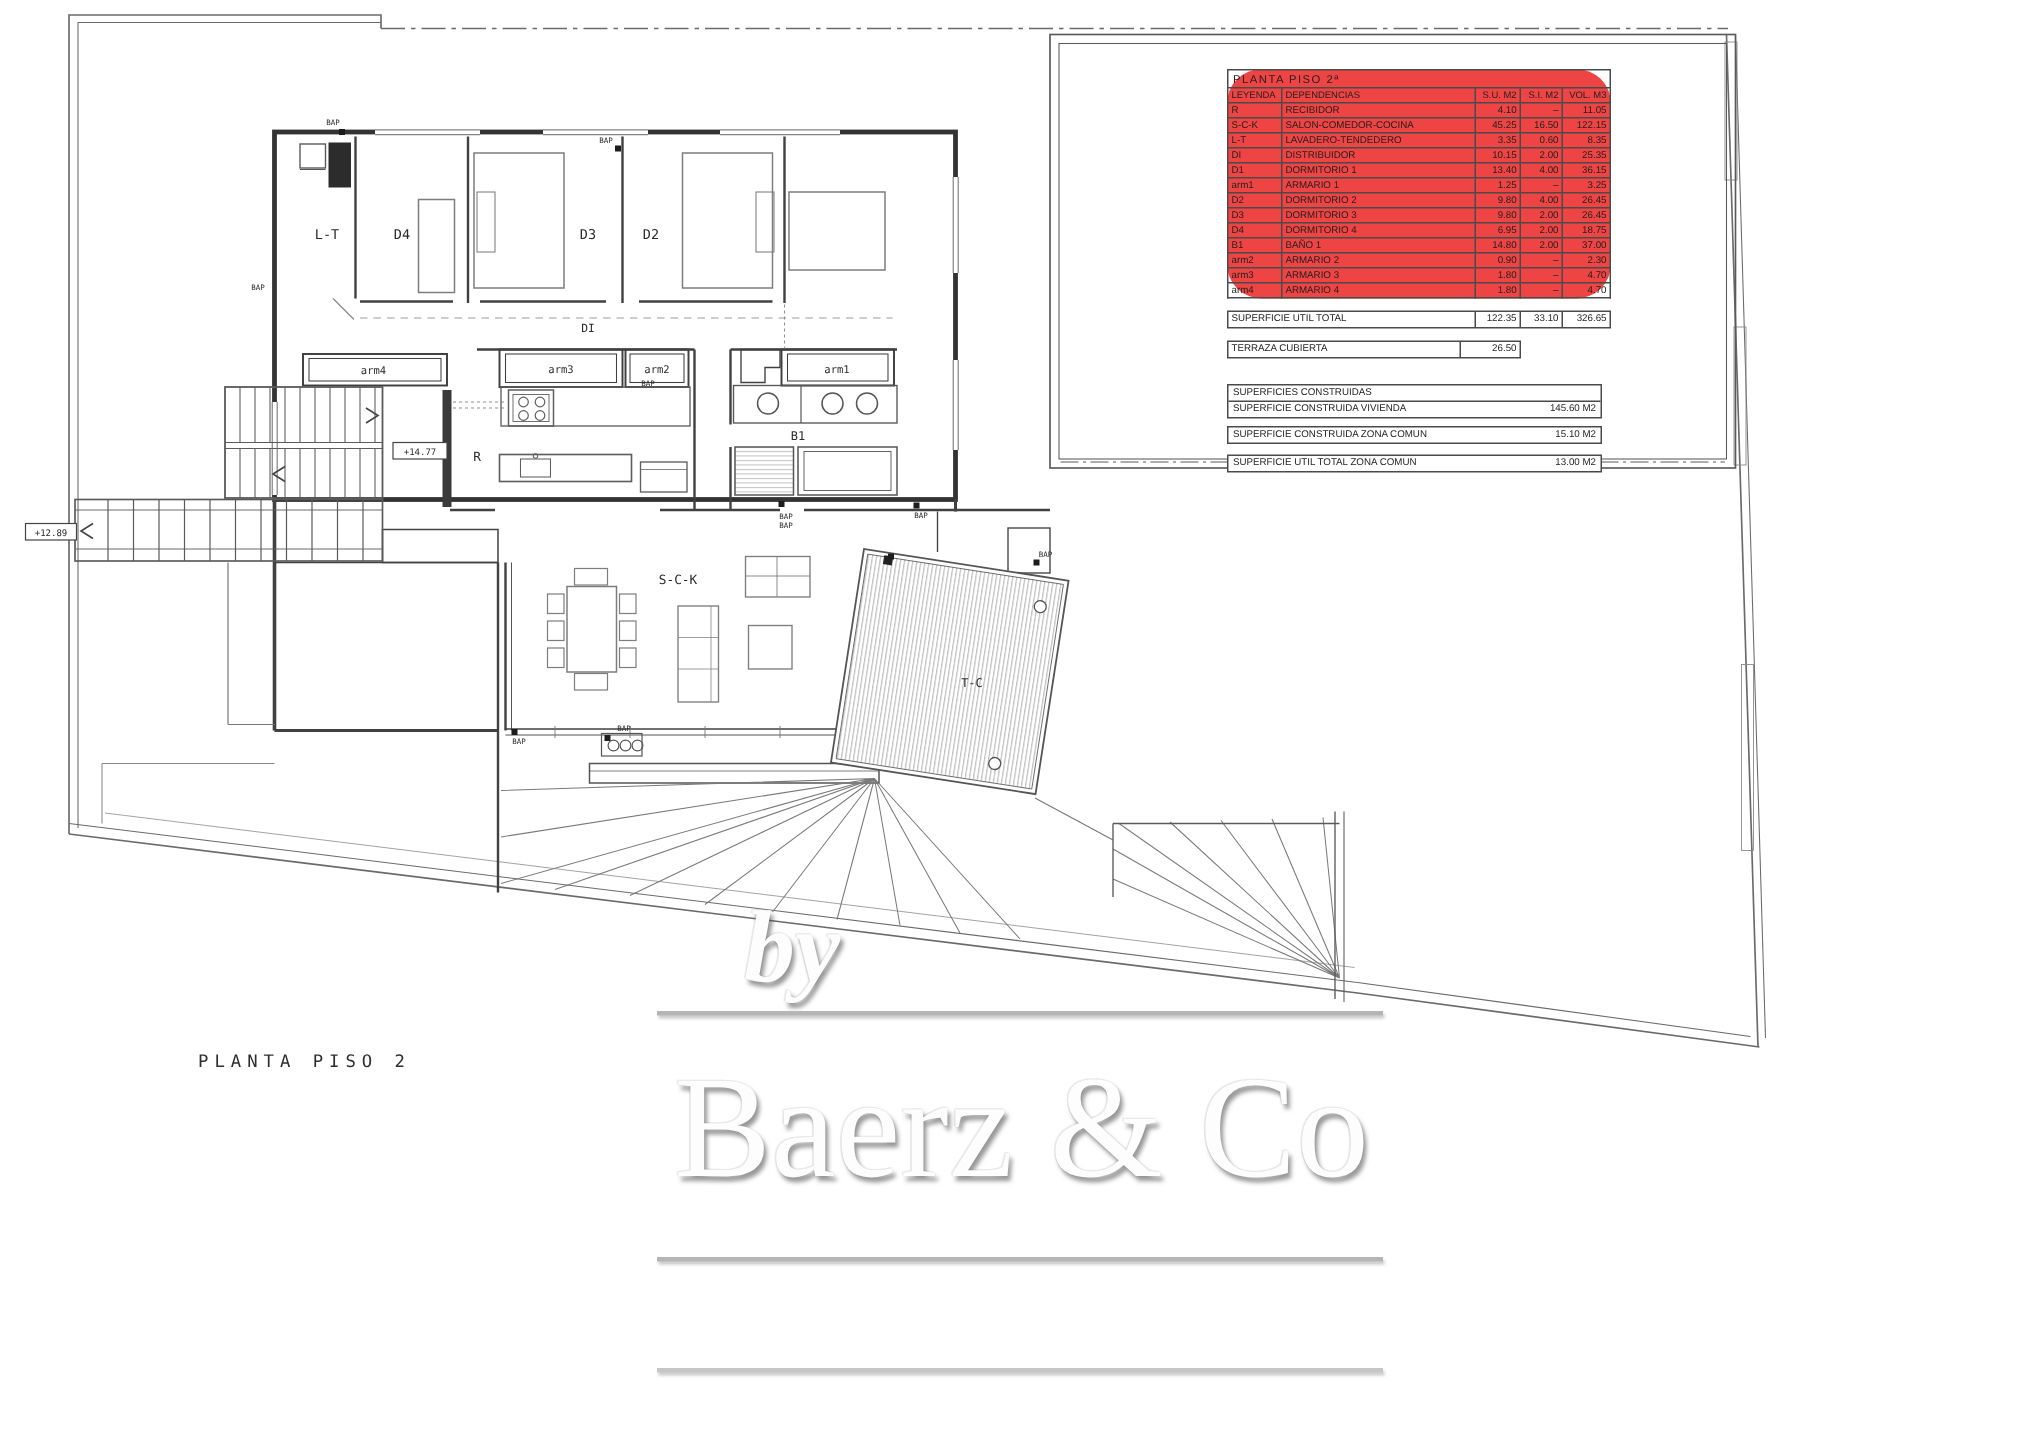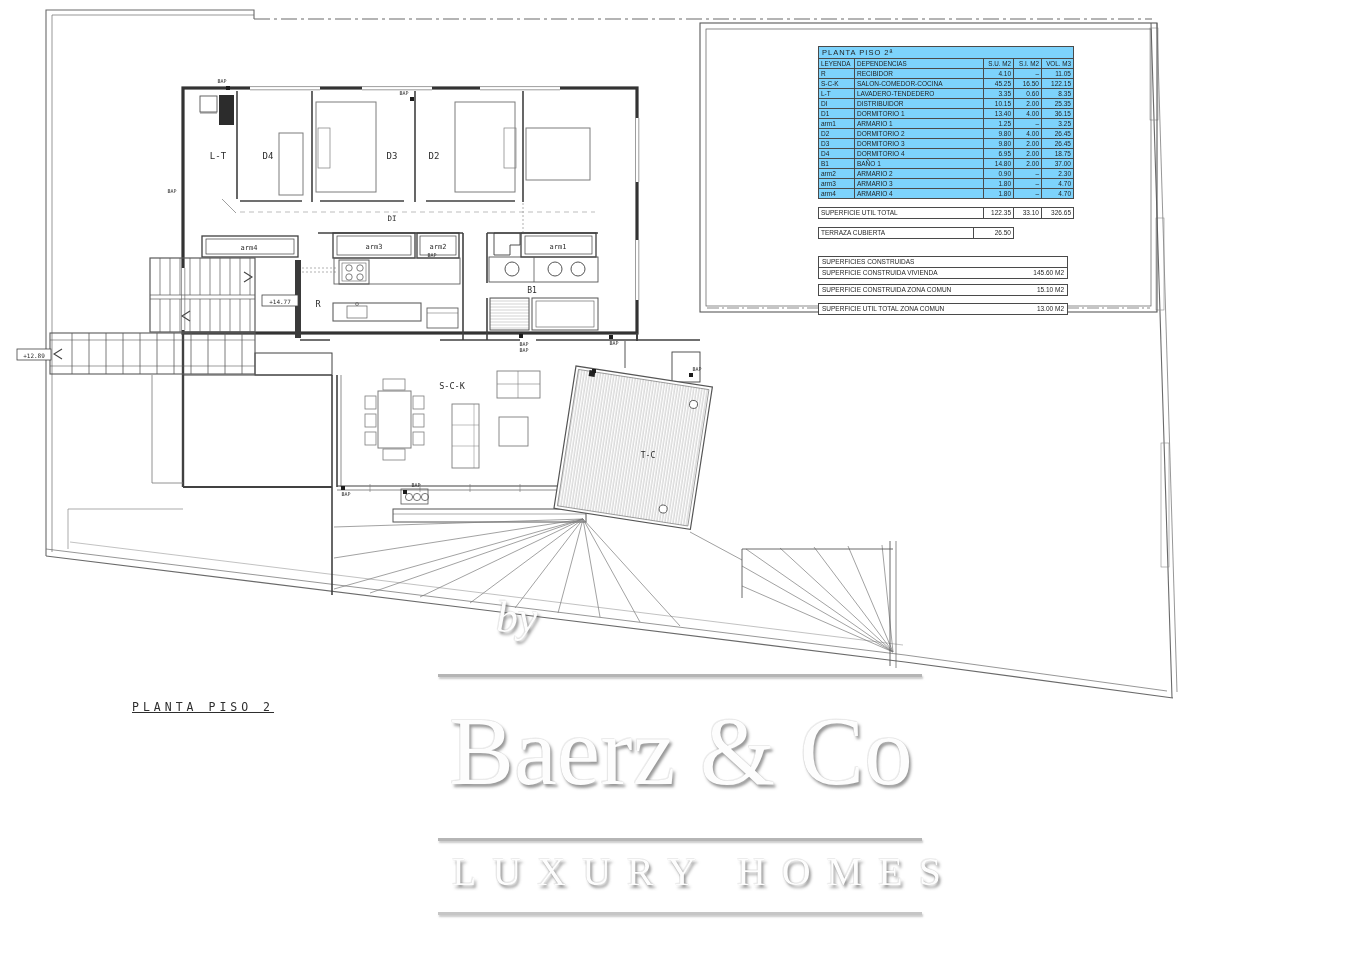--- a/index.html
+++ b/index.html
@@ -4,46 +4,46 @@
 <style>
   html,body{margin:0;padding:0;background:#e8e8e8;}
   .stage{position:relative;width:1358px;height:960px;background:#ffffff;overflow:hidden;
          font-family:"Liberation Sans",sans-serif;color:#222;}
   .stage *{box-sizing:border-box;}
   svg.plan{position:absolute;left:0;top:0;}
   svg text{font-family:"DejaVu Sans Mono",monospace;fill:#2b2b2b;}
 
   
   .legend{position:absolute;left:818px;top:46px;width:256px;font-size:6.5px;line-height:8px;color:#1f1f1f;}
-  .legend table{border-collapse:collapse;width:256px;background:#7dd3fc;}
+  .legend table{border-collapse:collapse;width:256px;background:#ef4444;border-radius:23px;}
   .legend th,.legend td{border:1px solid #4a4a4a;padding:0.5px 2px;font-weight:400;text-align:left;white-space:nowrap;overflow:hidden;}
   .legend .ttl{font-size:7.5px;letter-spacing:1px;padding:1.5px 3px;}
   .legend th{font-size:6.3px;}
   .legend td.num,.legend th.num{text-align:right;}
   .tbox{border:1px solid #4a4a4a;background:#fff;display:grid;margin-top:0;}
   .tbox .lbl{padding:1px 2px;}
   .tbox .val{border-left:1px solid #4a4a4a;text-align:right;padding:1px 2px;}
   .box-util{width:256px;grid-template-columns:1fr 30px 28px 32px;margin-top:8px;}
   .box-terraza{width:196px;grid-template-columns:1fr 40px;margin-top:8px;}
   .box-built{width:250px;display:block;margin-top:17px;}
   .box-built .row{display:flex;justify-content:space-between;padding:1px 3px;}
   .box-built .row+.row{border-top:1px solid #4a4a4a;}
   .box-flex{width:250px;display:flex;justify-content:space-between;padding:1px 3px;}
   .box-zona{margin-top:5px;}
   .box-utilzona{margin-top:7px;}
 
   
   .plan-title{position:absolute;left:132px;top:700px;font-size:11.5px;letter-spacing:4px;color:#2e2e2e;
-              font-family:"DejaVu Sans Mono",monospace;text-decoration:underline;}
+              font-family:"DejaVu Sans Mono",monospace;}
 
   
   .wm{position:absolute;left:438px;top:590px;width:486px;height:330px;text-align:center;
       font-family:"Liberation Serif",serif;color:#fdfdfd;pointer-events:none;}
   .wm .sh{text-shadow:2px 3px 3px rgba(70,70,70,0.55),0 0 1px rgba(130,130,130,0.4),-1px -1px 0 rgba(200,200,200,0.25);}
-  .wm-by{position:absolute;left:58px;top:2px;font-style:italic;font-size:44px;}
+  .wm-by{position:absolute;left:58px;top:2px;font-style:italic;font-size:68px;font-weight:bold;}
   .wm-brand{position:absolute;left:0;top:104px;width:486px;font-size:97px;line-height:1.2;white-space:nowrap;}
   .wm-tagline{position:absolute;left:0;top:258px;width:486px;font-size:40px;letter-spacing:16px;padding-left:14px;white-space:nowrap;}
   .wm-rule{position:absolute;left:0;width:484px;height:2.5px;background:#b5b5b5;box-shadow:1px 2px 2px rgba(150,150,150,0.5);}
   .r1{top:84px;}.r2{top:248px;}.r3{top:322px;background:#c6c6c6;}
 </style>
 </head>
 <body>
 
 <div class="stage">
 
@@ -441,17 +441,16 @@
   </div>
 </div>
 
 <div class="plan-title">PLANTA PISO 2</div>
 
 <div class="wm">
   <div class="wm-by sh">by</div>
   <div class="wm-rule r1"></div>
   <div class="wm-brand sh">Baerz &amp; Co</div>
   <div class="wm-rule r2"></div>
-  <div class="wm-tagline sh">LUXURY HOMES</div>
   <div class="wm-rule r3"></div>
 </div>
 
 </div>
 
 </body></html>

